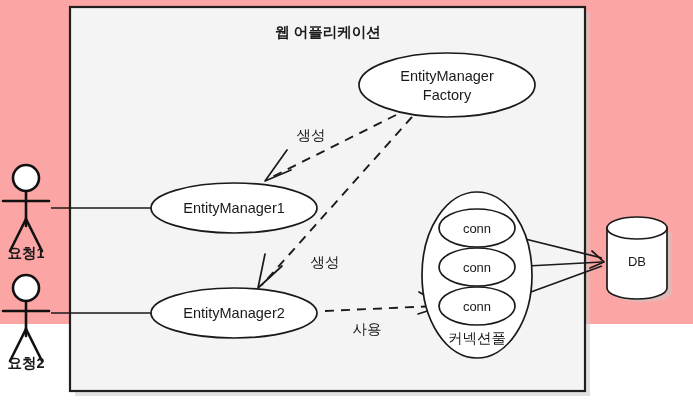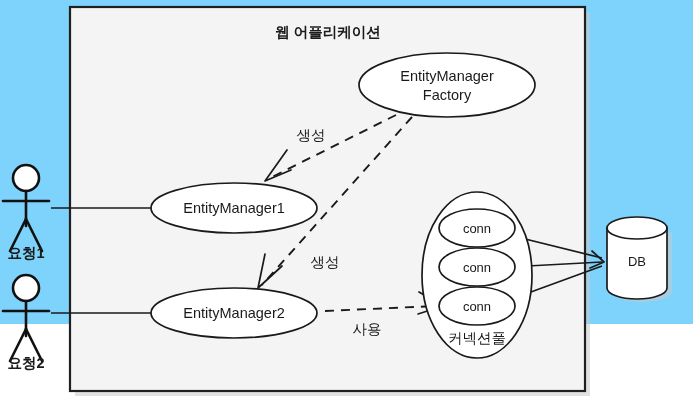--- a/index.html
+++ b/index.html
@@ -10,21 +10,21 @@
   body {
     width: 693px;
     height: 411px;
     font-family: "Liberation Sans", "DejaVu Sans", sans-serif;
     overflow: hidden;
   }
   #diagram-root {
     position: relative;
     width: 693px;
     height: 324px;
-    background: #7dd3fc;
+    background: #fca5a5;
   }
   svg#diagram-canvas {
     display: block;
     width: 693px;
     height: 411px;
   }
   .node-shape {
     fill: #ffffff;
     stroke: #1a1a1a;
     stroke-width: 1.7;

